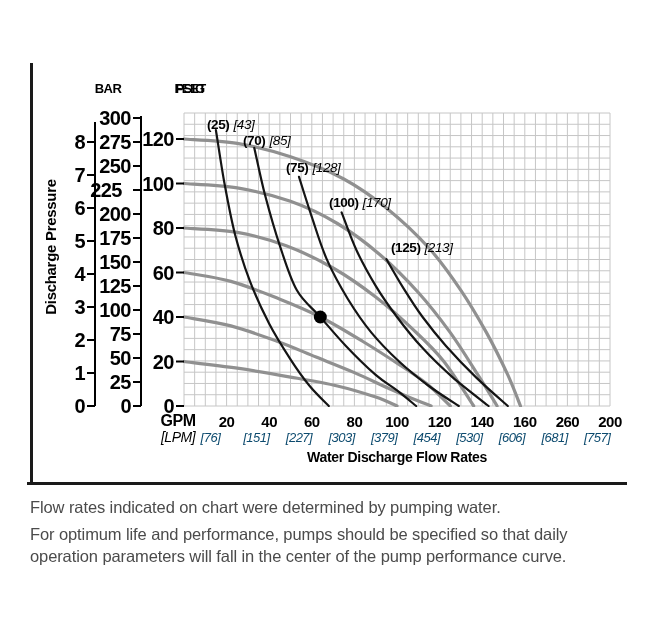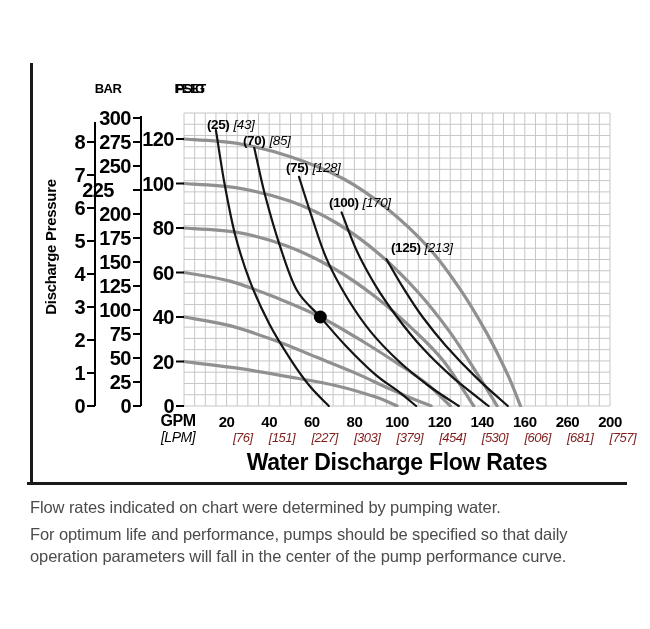--- a/index.html
+++ b/index.html
@@ -9,28 +9,28 @@
   }
   .abs{position:absolute;}
   .frame{background:#1a1a1a;}
   .scale-hdr{font-weight:bold;font-size:13px;letter-spacing:-0.5px;margin-left:24px;}
   .ylab{
     font-weight:bold;font-size:15px;letter-spacing:-0.3px;
     transform:rotate(-90deg);transform-origin:center;text-align:center;
   }
   .tick-lbl{font-weight:bold;font-size:20px;letter-spacing:-0.5px;text-align:right;transform:translateY(-50%);}
   .xtick-g{font-weight:bold;font-size:15px;letter-spacing:-0.5px;text-align:center;}
-  .xtick-l{font-style:italic;font-size:13px;letter-spacing:-0.5px;text-align:right;color:#7f1d1d;}
+  .xtick-l{font-style:italic;font-size:13px;letter-spacing:-0.5px;text-align:left;color:#0c4a6e;}
   .curve-lbl{font-size:13.5px;white-space:nowrap;letter-spacing:-0.4px;}
   .curve-lbl .b{font-weight:bold;}
   .curve-lbl .i{font-style:italic;padding-left:4px;}
   .air-title{font-size:17.5px;text-align:center;letter-spacing:-0.2px;line-height:18px;}
   .air-title .b{font-weight:bold;}
   .air-title .i{font-style:italic;}
-  .xaxis-title{font-weight:bold;font-size:23px;text-align:center;letter-spacing:-0.3px;}
+  .xaxis-title{font-weight:bold;font-size:14px;text-align:center;letter-spacing:-0.3px;}
   .gpm-hdr{font-weight:bold;font-size:16px;text-align:center;letter-spacing:-0.5px;}
   .lpm-hdr{font-style:italic;font-weight:normal;font-size:14px;text-align:center;letter-spacing:-0.5px;}
   .footer{font-size:16.5px;color:#4b4b4b;line-height:1.32;letter-spacing:-0.1px;}
   sup{font-size:10px;}
 </style>
 </head>
 <body>
 
 <div id="stage">
 
@@ -184,21 +184,21 @@
   <div class="abs" style="left:0;top:0;">
       <div class="abs tick-lbl" style="left:99px;width:32px;top:406px;">0</div>
       <div class="abs tick-lbl" style="left:99px;width:32px;top:382px;">25</div>
       <div class="abs tick-lbl" style="left:99px;width:32px;top:358px;">50</div>
       <div class="abs tick-lbl" style="left:99px;width:32px;top:334px;">75</div>
       <div class="abs tick-lbl" style="left:99px;width:32px;top:310px;">100</div>
       <div class="abs tick-lbl" style="left:99px;width:32px;top:286px;">125</div>
       <div class="abs tick-lbl" style="left:99px;width:32px;top:262px;">150</div>
       <div class="abs tick-lbl" style="left:99px;width:32px;top:238px;">175</div>
       <div class="abs tick-lbl" style="left:99px;width:32px;top:214px;">200</div>
-      <div class="abs tick-lbl" style="left:82px;width:32px;top:190px;">225</div>
+      <div class="abs tick-lbl" style="left:90px;width:32px;top:190px;">225</div>
       <div class="abs tick-lbl" style="left:99px;width:32px;top:166px;">250</div>
       <div class="abs tick-lbl" style="left:99px;width:32px;top:142px;">275</div>
       <div class="abs tick-lbl" style="left:99px;width:32px;top:118px;">300</div>
     </div>
   <div class="abs" style="left:0;top:0;">
       <div class="abs tick-lbl" style="left:142px;width:32px;top:406px;">0</div>
       <div class="abs tick-lbl" style="left:142px;width:32px;top:361.5px;">20</div>
       <div class="abs tick-lbl" style="left:142px;width:32px;top:317px;">40</div>
       <div class="abs tick-lbl" style="left:142px;width:32px;top:272.5px;">60</div>
       <div class="abs tick-lbl" style="left:142px;width:32px;top:228px;">80</div>

